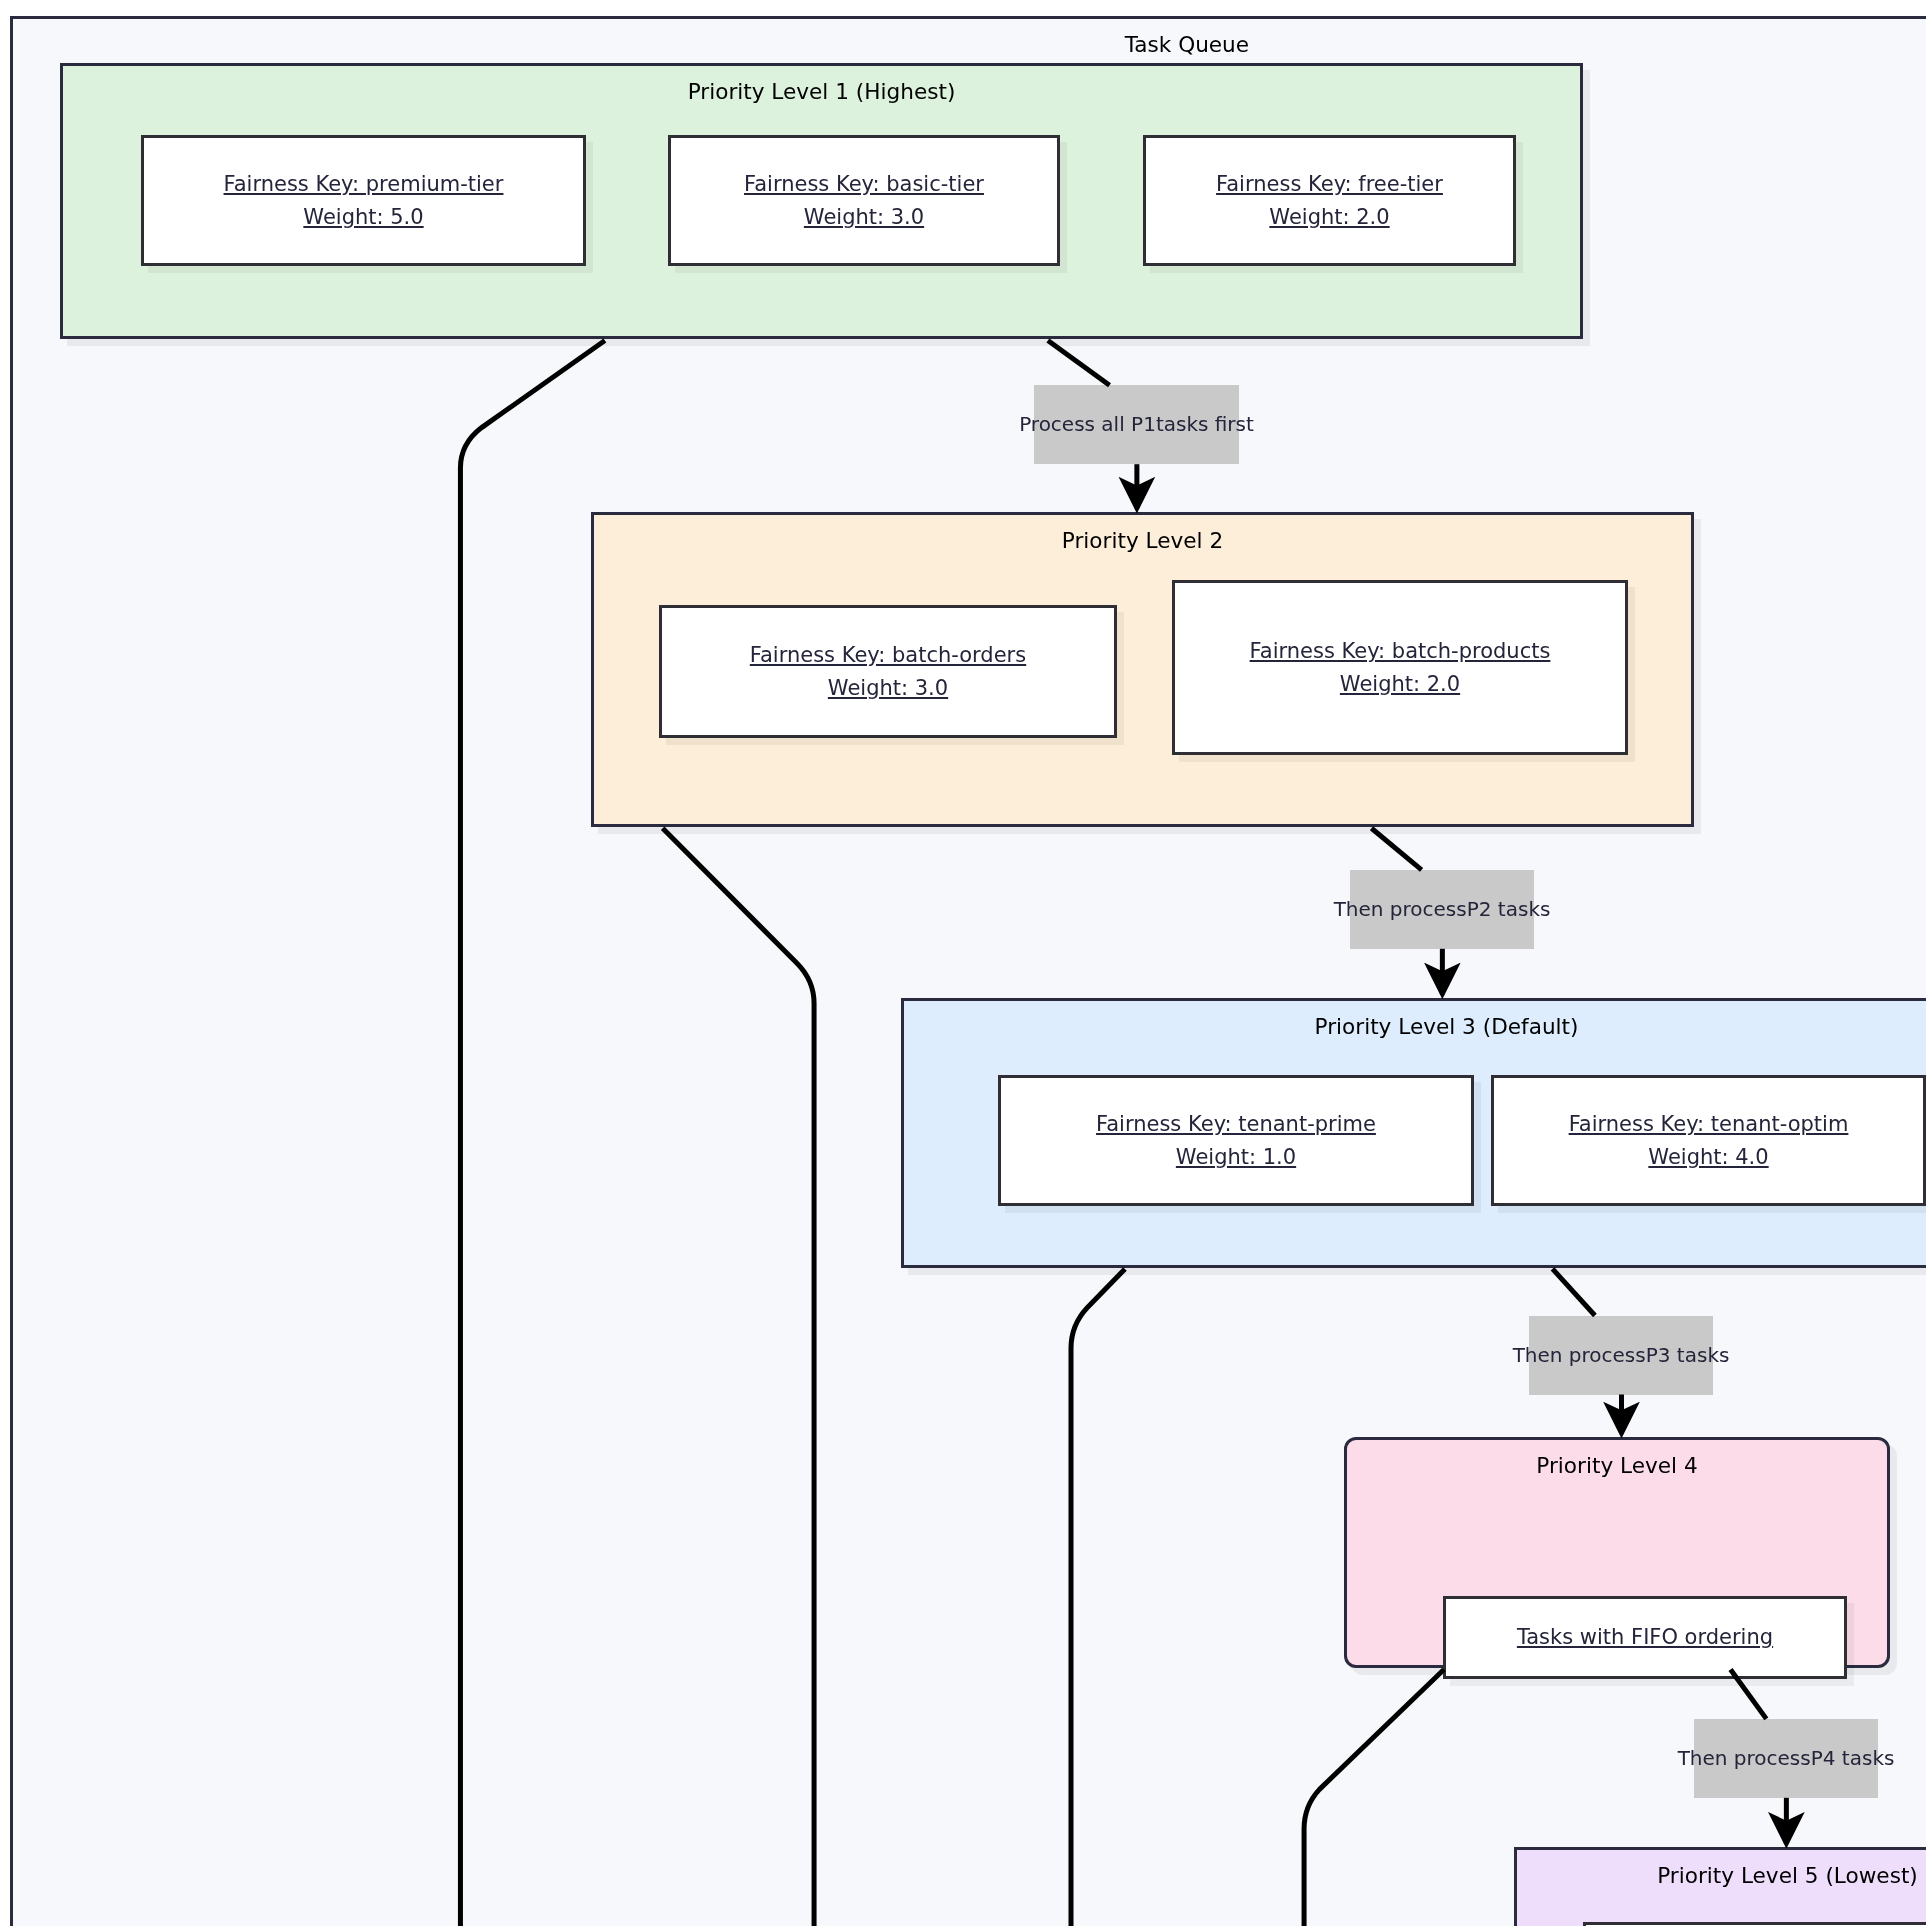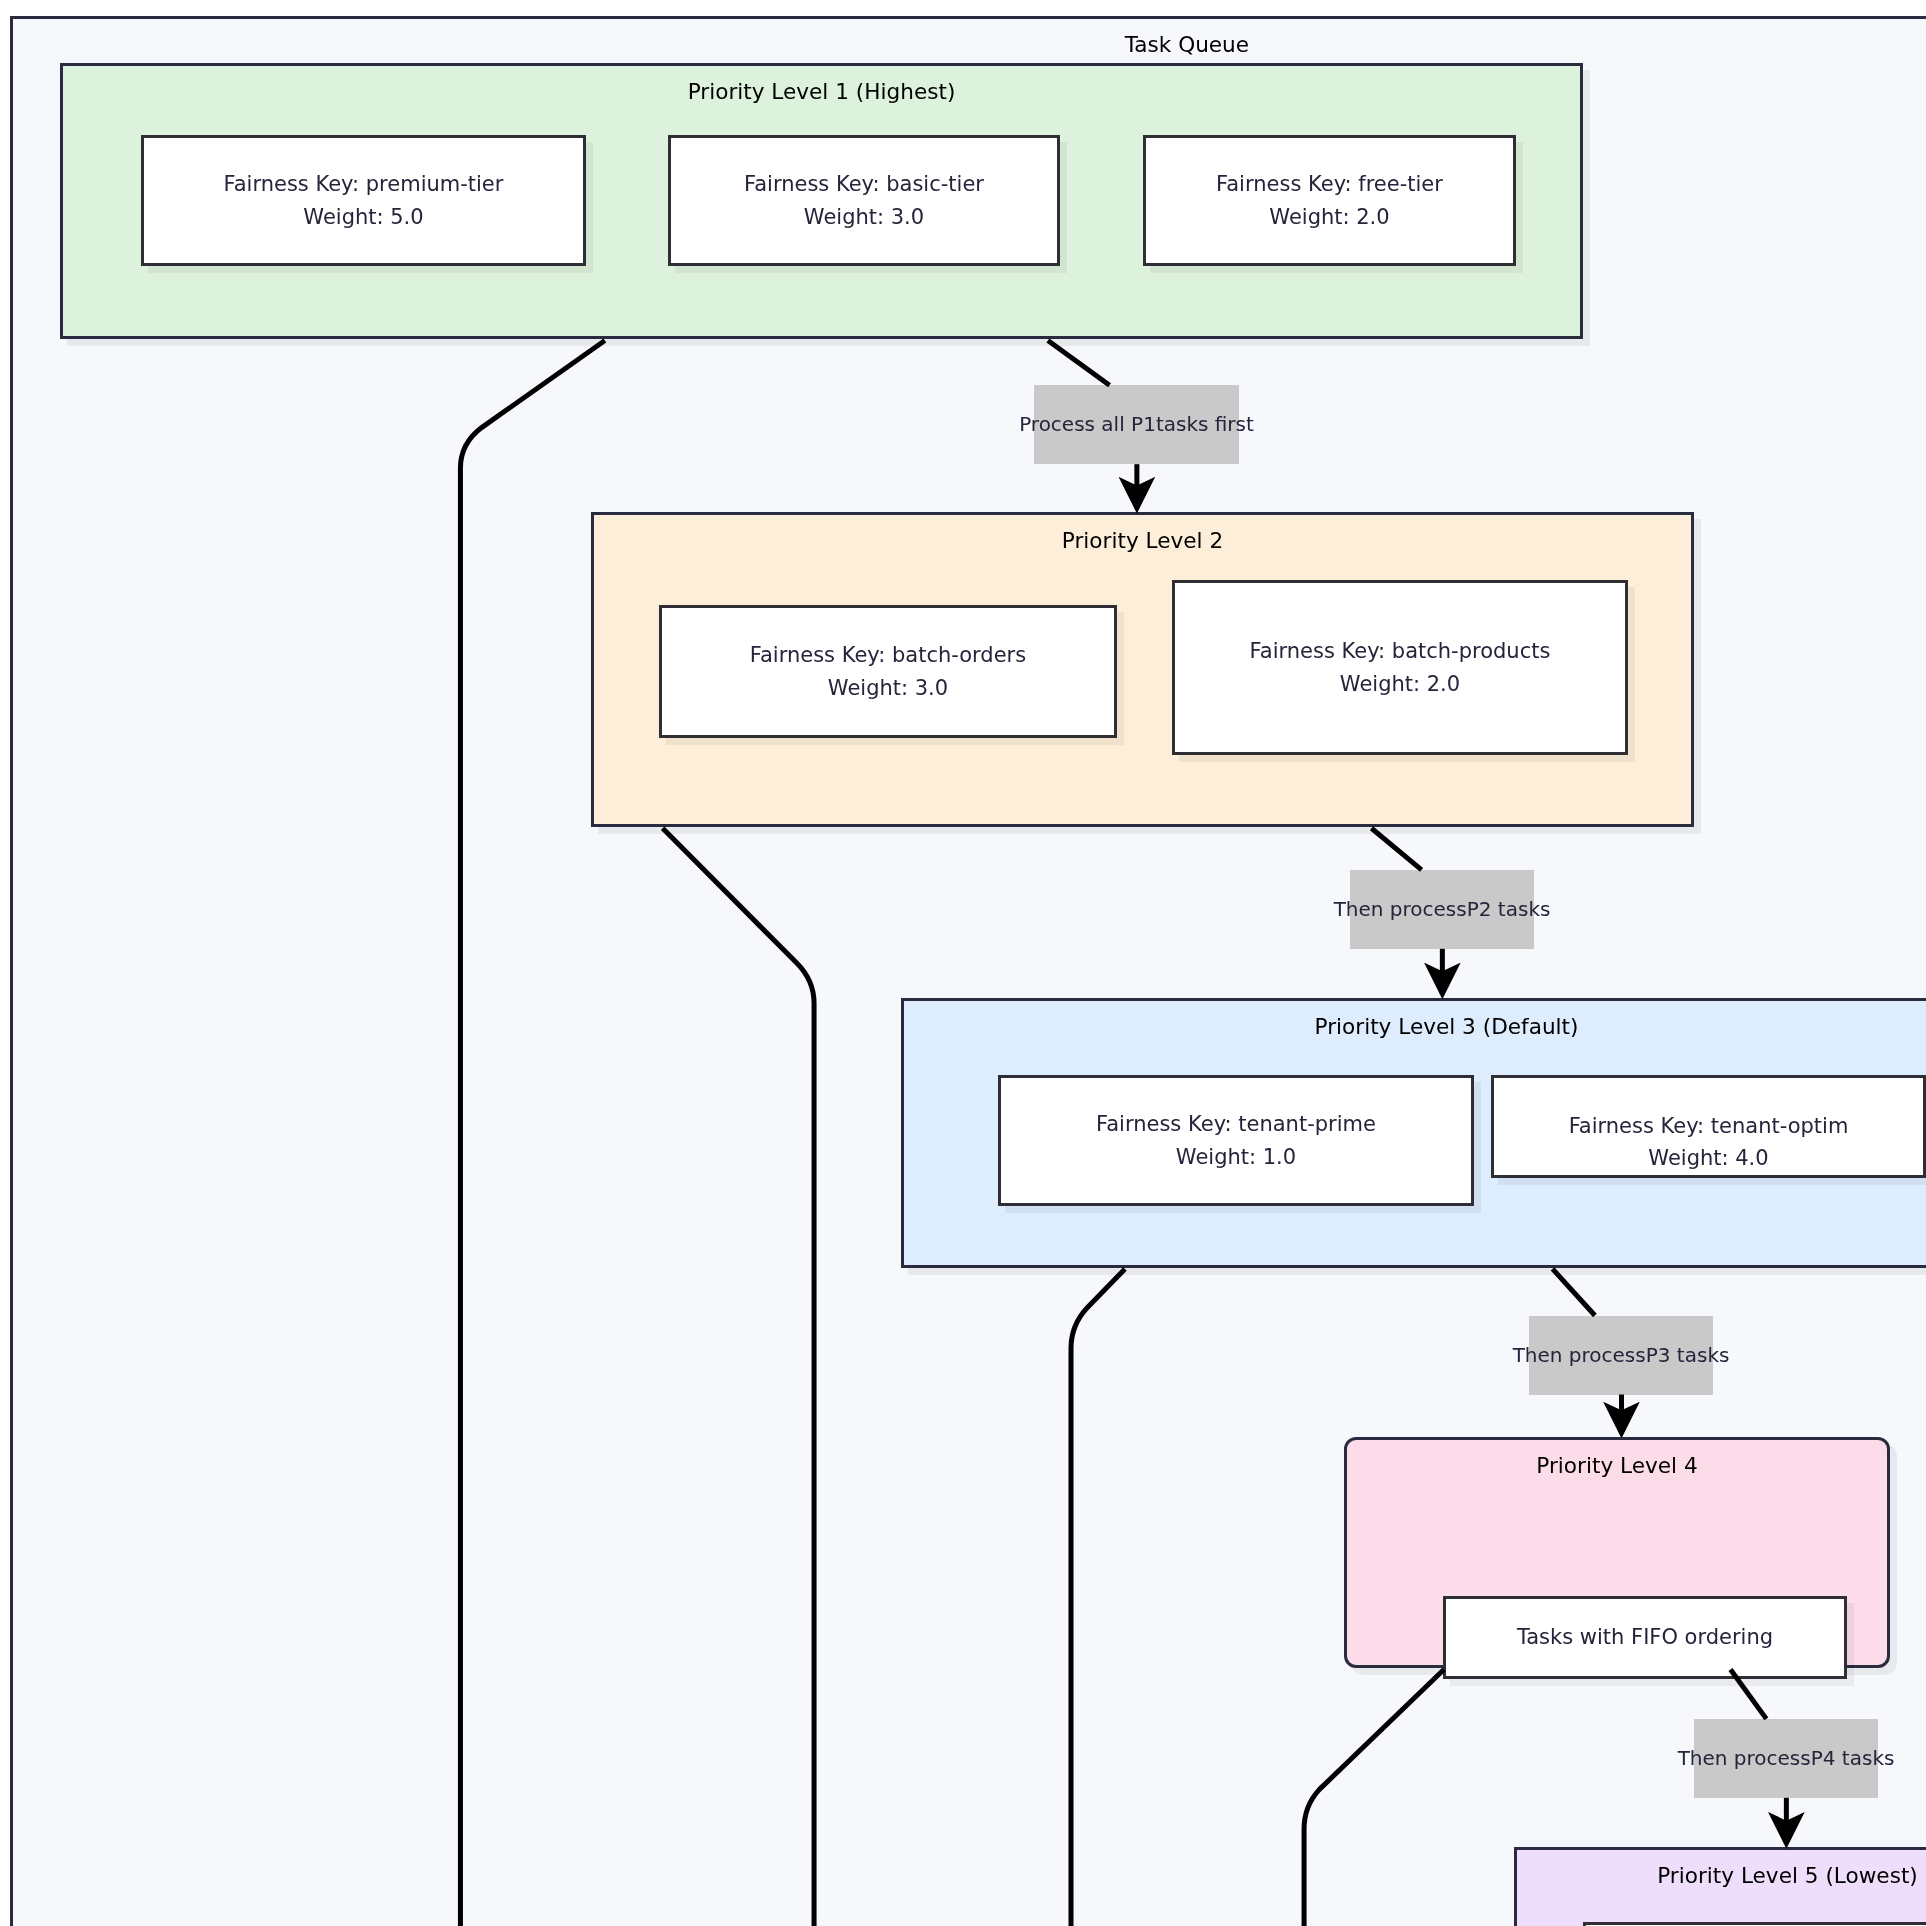--- a/index.html
+++ b/index.html
@@ -14,21 +14,21 @@
   .outer{background:#f7f8fb;}
   .lvl1{background:#ddf2dd;}
   .lvl2{background:#fdeed9;}
   .lvl3{background:#ddedfd;}
   .lvl4{background:#fcdce9;border-radius:12px;}
   .lvl5{background:#eeddfb;}
 
   .card{position:absolute;box-sizing:border-box;background:#ffffff;border:3.5px solid #2e2e34;
         display:flex;flex-direction:column;align-items:center;justify-content:center;
         color:#24243a;font-size:21px;line-height:1.55;text-align:center;
-        box-shadow:7px 7px 0 0 rgba(0,0,0,0.05);padding:0 9.2px;}
+        box-shadow:7px 7px 0 0 rgba(0,0,0,0.05);padding:0 9.2px;text-decoration:underline;}
   .card span{display:block;white-space:nowrap;}
   .card.wrap span{white-space:normal;}
 
   .elabel{position:absolute;box-sizing:border-box;background:#c9c9c9;color:#24243a;
           font-size:20px;line-height:1.45;text-align:center;
           display:flex;align-items:center;justify-content:center;}
   .elabel span{display:block;white-space:nowrap;}
 </style>
 </head>
 <body>
@@ -67,21 +67,21 @@
     <span>Weight: 2.0</span>
   </div>
 
   <div class="cluster lvl3" style="left:901px;top:998px;width:1091px;height:270px;">
     <div class="cluster-title" style="top:14.6px;">Priority Level 3 (Default)</div>
   </div>
   <div class="card" style="left:966px;top:1075px;width:476px;height:131px;margin-left:32px;">
     <span>Fairness Key: tenant-prime</span>
     <span>Weight: 1.0</span>
   </div>
-  <div class="card" style="left:1491px;top:1075px;width:435px;height:103px;justify-content:flex-end;">
+  <div class="card" style="left:1491px;top:1075px;width:435px;height:131px;">
     <span>Fairness Key: tenant-optim</span>
     <span>Weight: 4.0</span>
   </div>
 
   <div class="cluster lvl4" style="left:1344px;top:1437px;width:546px;height:231px;">
     <div class="cluster-title" style="top:14.6px;">Priority Level 4</div>
   </div>
   <div class="card" style="left:1418px;top:1596px;width:404px;height:83px;margin-left:25px;">
     <span>Tasks with FIFO ordering</span>
   </div>

